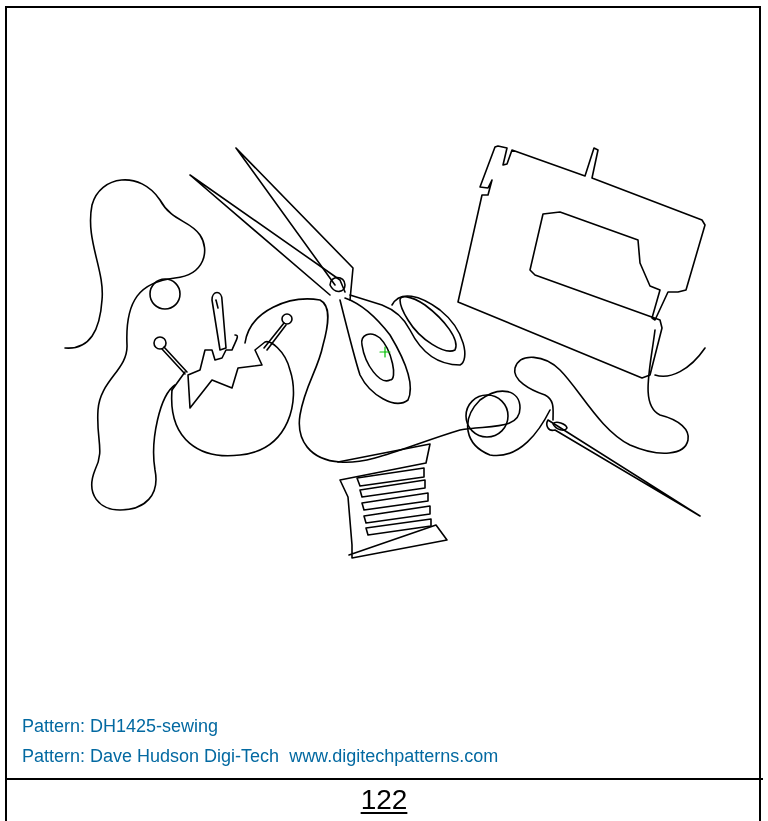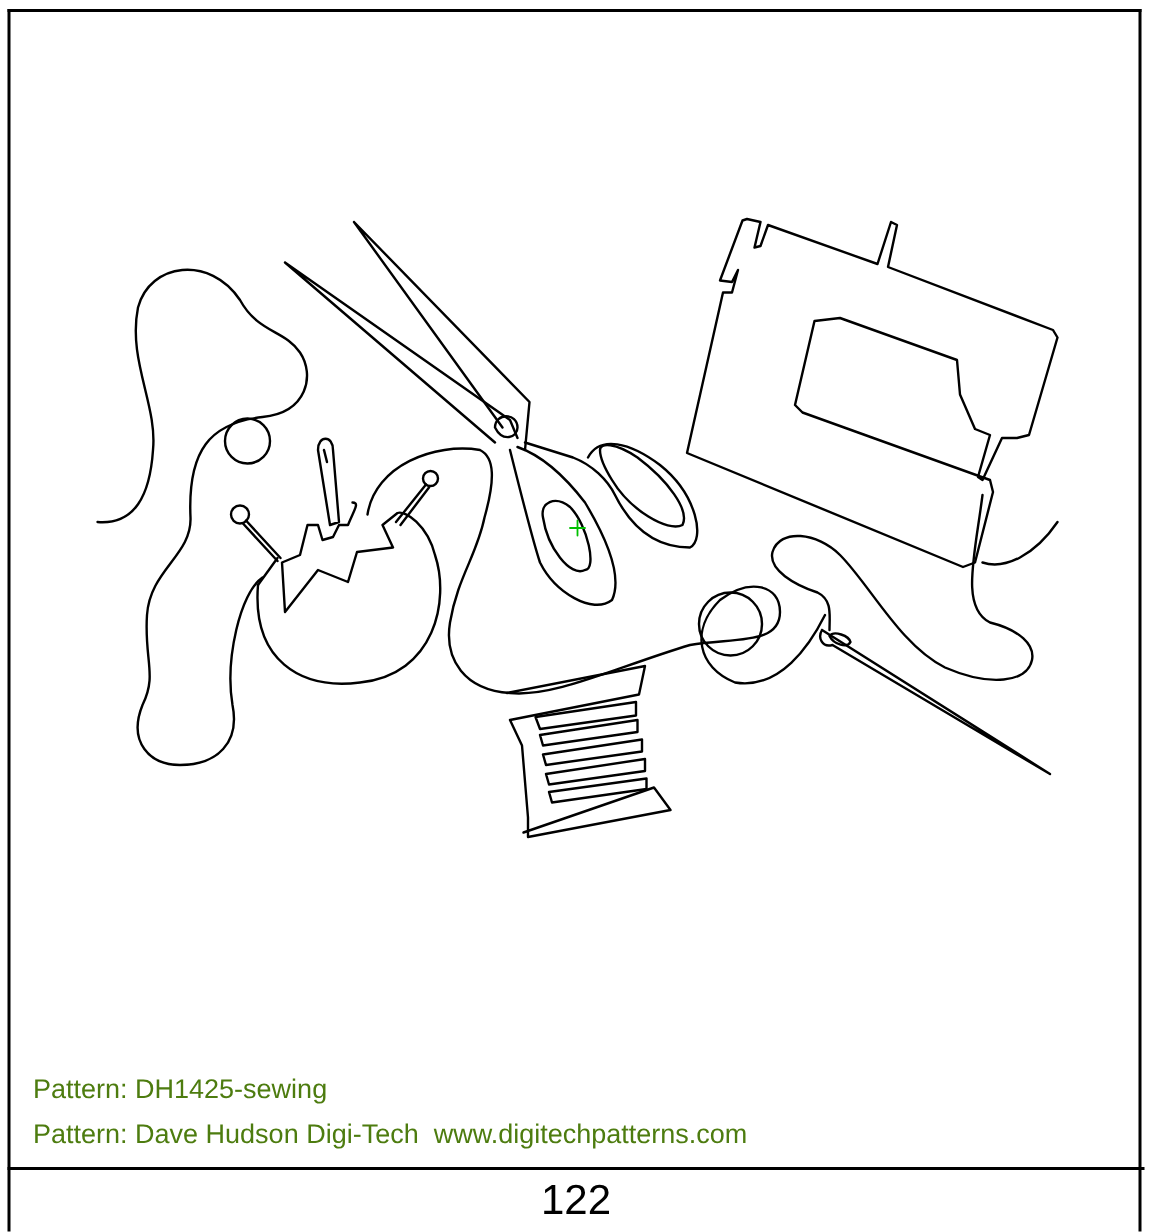--- a/index.html
+++ b/index.html
@@ -1,24 +1,24 @@
 <!DOCTYPE html>
 <html><head>
 <meta charset="utf-8">
 <style>
   html, body { margin:0; padding:0; background:#ffffff; }
   body { width:768px; height:821px; position:relative; overflow:hidden; font-family:"Liberation Sans", sans-serif; }
   .frame { position:absolute; left:5px; top:6px; width:756px; height:820px; border:2px solid #000; border-bottom:none; box-sizing:border-box; }
   .divider { position:absolute; left:5px; top:778px; width:758px; height:2px; background:#000; }
   .design { position:absolute; left:0; top:0; width:768px; height:821px; }
-  .label { position:absolute; left:22px; font-size:18px; color:#4d7c0f; white-space:pre; }
+  .label { position:absolute; left:22px; font-size:18px; color:#0369a1; white-space:pre; }
   .pattern { top:716px; }
   .catalog { top:746px; }
   .pagenum { position:absolute; left:0; width:768px; top:784px; text-align:center; font-size:28px; color:#000; }
-  .pagenum span { text-decoration-thickness:2px; text-underline-offset:3px; }
+  .pagenum span { text-decoration:underline; text-decoration-thickness:2px; text-underline-offset:3px; }
 </style>
 </head>
 <body>
 
 <div class="frame"></div>
 
 <svg class="design" viewBox="0 0 768 821" fill="none" stroke="#000" stroke-width="1.6" stroke-linejoin="round" stroke-linecap="round">
 
   <path d="M65,348 C90,350 100,330 102,300 C105,270 85,240 92,205 C100,175 140,170 160,200 C172,222 190,220 200,235 C210,250 205,275 175,278 C140,282 125,300 127,345 C128,370 100,380 98,410 C96,440 105,450 95,470 C85,495 100,510 120,510 C145,510 160,495 155,470 C150,440 160,395 175,385"></path>
 

